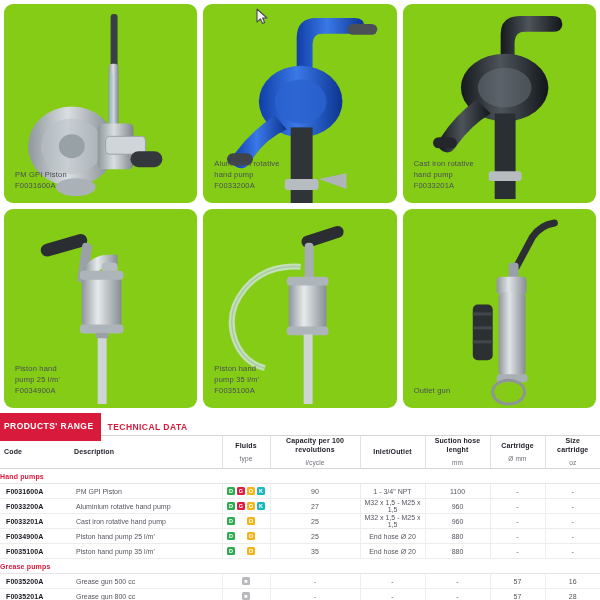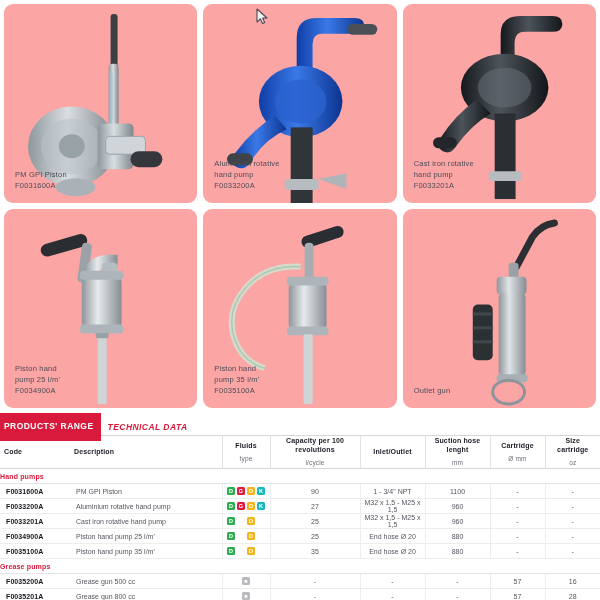--- a/index.html
+++ b/index.html
@@ -17,21 +17,21 @@
     position:absolute;left:0;top:0;width:600px;height:412px;
     display:grid;
     grid-template-columns:1fr 1fr 1fr;
     grid-template-rows:1fr 1fr;
     gap:6px;
     padding:4px;
     box-sizing:border-box;
   }
   .card{
     position:relative;
-    background:#fca5a5;
+    background:#84cc16;
     border-radius:9px;
     overflow:hidden;
   }
   .card-caption{
     position:absolute;left:11px;bottom:11px;
     font-size:7.5px;
     line-height:1.45;
     letter-spacing:.2px;
     color:#4c4c55;
     z-index:5;
@@ -55,21 +55,20 @@
   }
   .tag{
     background:#d81b3c;color:#ffffff;
     font-size:8.5px;font-weight:700;letter-spacing:.45px;
     padding:2px 7px 2px 4px;line-height:9px;
     height:28px;box-sizing:border-box;display:flex;align-items:center;
   }
   .tag-sub{
     color:#d81b3c;font-size:8.5px;font-weight:700;letter-spacing:.45px;
     padding-left:7px;
-    font-style:italic;
   }
 
   table.data{
     border-collapse:collapse;
     width:600px;
     table-layout:fixed;
     margin-top:2px;
   }
   table.data th,table.data td{
     padding:0;

